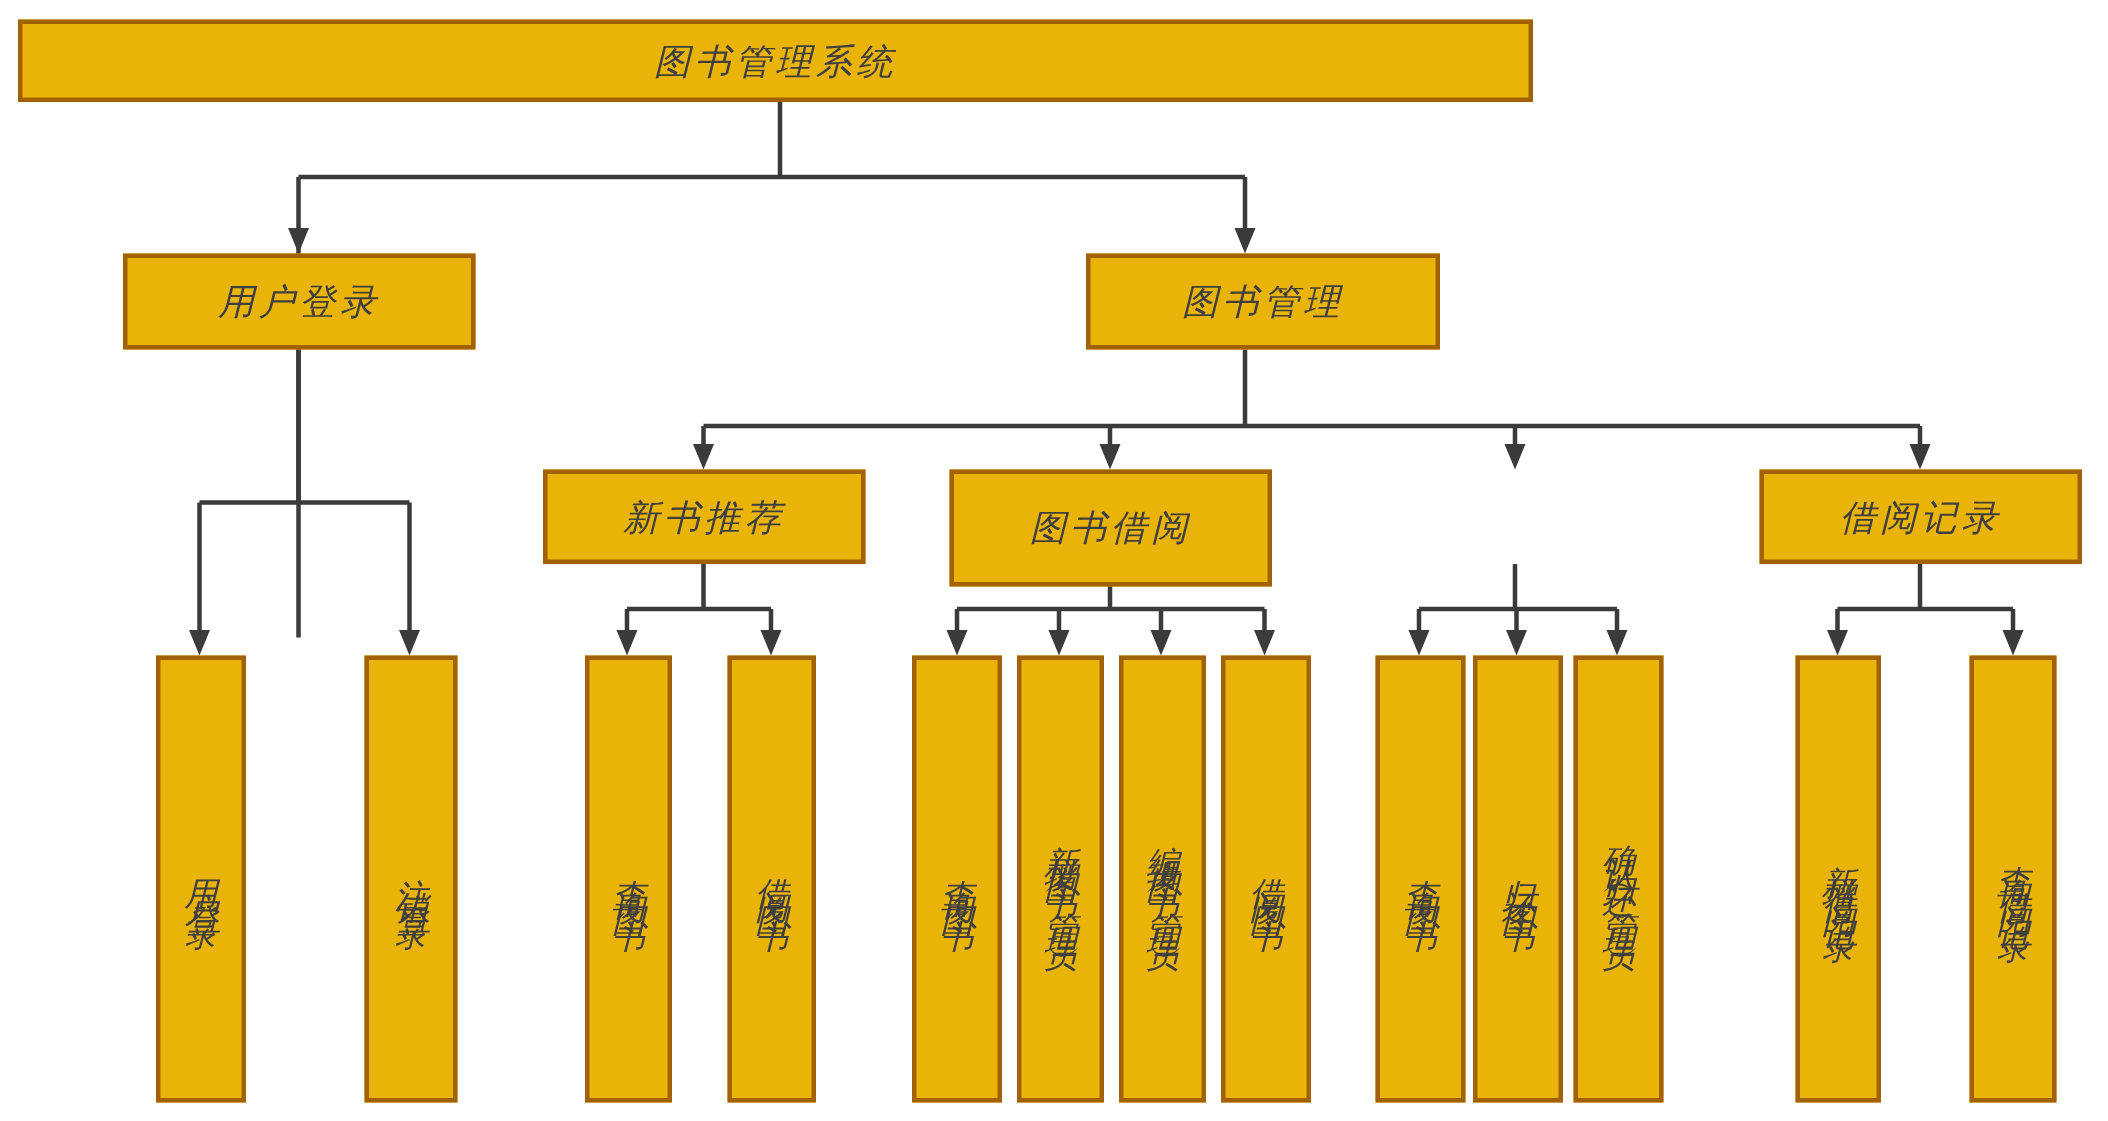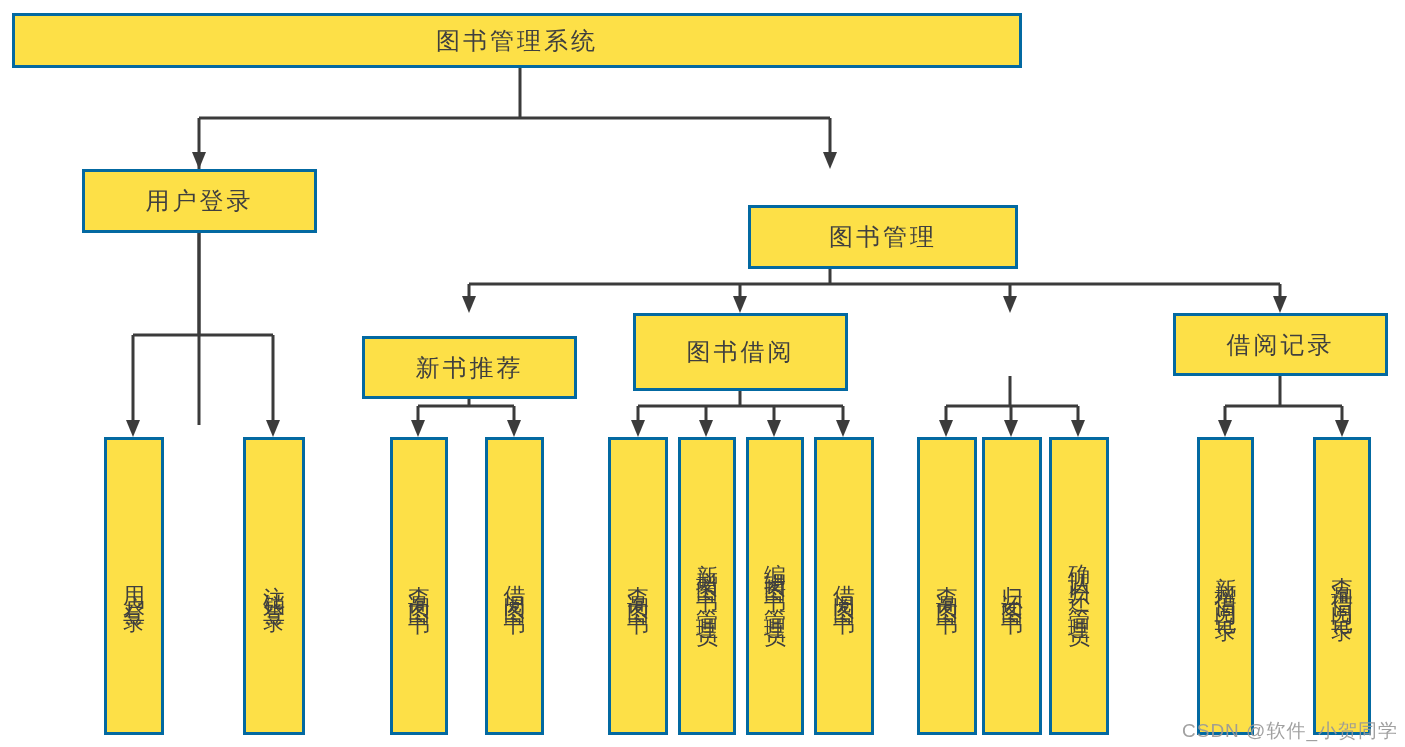--- a/index.html
+++ b/index.html
@@ -10,25 +10,26 @@
     font-family:"Liberation Sans", sans-serif;
     color:#3f3f3f;
     overflow:hidden;
   }
   .connectors{position:absolute;left:0;top:0;}
   .connectors path{stroke:#3b3b3b;stroke-width:3;fill:none;}
   .connectors polygon{fill:#3b3b3b;stroke:none;}
   .node{
     position:absolute;
     box-sizing:border-box;
-    border:3px solid #0369a1;
-    background:#fde047;
+    border:3px solid #a16207;
+    background:#eab308;
     display:flex;
     align-items:center;
     justify-content:center;
+    font-style:italic;
   }
   .hnode{
     font-size:24px;
     letter-spacing:3px;
     white-space:nowrap;
   }
   .vnode span{
     writing-mode:vertical-rl;
     text-orientation:mixed;
     font-size:22px;
@@ -93,23 +94,23 @@
     <g>
       <path d="M1280 376 V406 M1225 406 H1342 M1225 406 V422 M1342 406 V422"></path>
       <polygon points="1218,420 1232,420 1225,437"></polygon>
       <polygon points="1335,420 1349,420 1342,437"></polygon>
     </g>
   </svg>
 
   <div class="node hnode" style="left:12px;top:13px;width:1010px;height:55px;">图书管理系统</div>
 
   <div class="node hnode" style="left:82px;top:169px;width:235px;height:64px;">用户登录</div>
-  <div class="node hnode" style="left:748px;top:169px;width:270px;height:64px;margin-top:36px;">图书管理</div>
+  <div class="node hnode" style="left:724px;top:169px;width:236px;height:64px;">图书管理</div>
 
-  <div class="node hnode" style="left:362px;top:313px;width:215px;height:63px;margin-top:23px;">新书推荐</div>
+  <div class="node hnode" style="left:362px;top:313px;width:215px;height:63px;">新书推荐</div>
   <div class="node hnode" style="left:633px;top:313px;width:215px;height:78px;">图书借阅</div>
   <div class="node hnode" style="left:1173px;top:313px;width:215px;height:63px;">借阅记录</div>
 
   <div class="node vnode" style="left:104px;top:437px;width:60px;height:298px;">
       <span>用户登录</span>
     </div>
   <div class="node vnode" style="left:243px;top:437px;width:62px;height:298px;">
       <span>注销登录</span>
     </div>
 
@@ -143,15 +144,14 @@
       <span>确认归还（管理员）</span>
     </div>
 
   <div class="node vnode" style="left:1197px;top:437px;width:57px;height:298px;">
       <span>新增借阅记录</span>
     </div>
   <div class="node vnode" style="left:1313px;top:437px;width:58px;height:298px;">
       <span>查询借阅记录</span>
     </div>
 
-  <div class="watermark">CSDN @软件_小贺同学</div>
 
 </div>
 
 </body></html>

